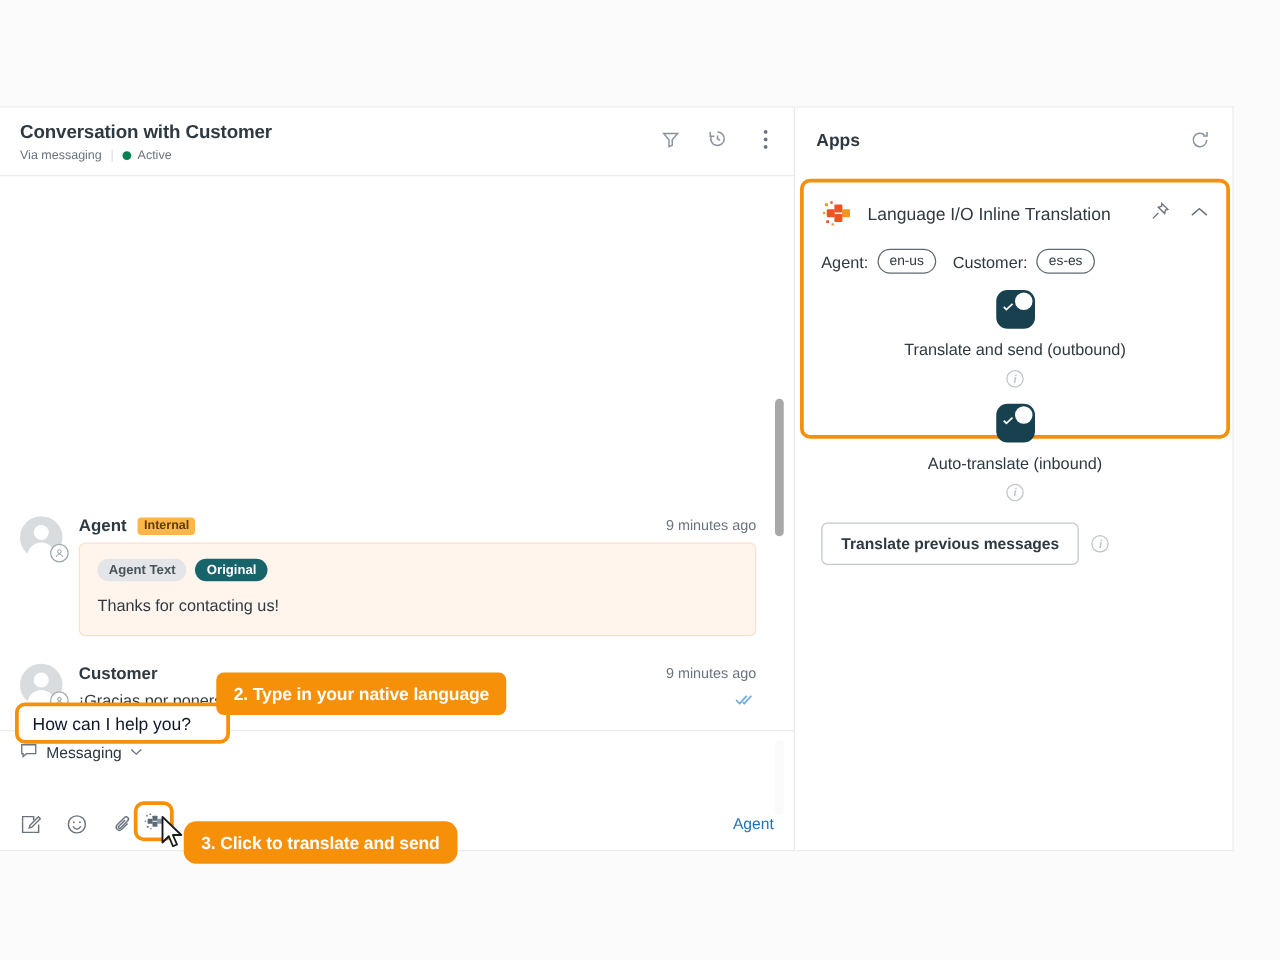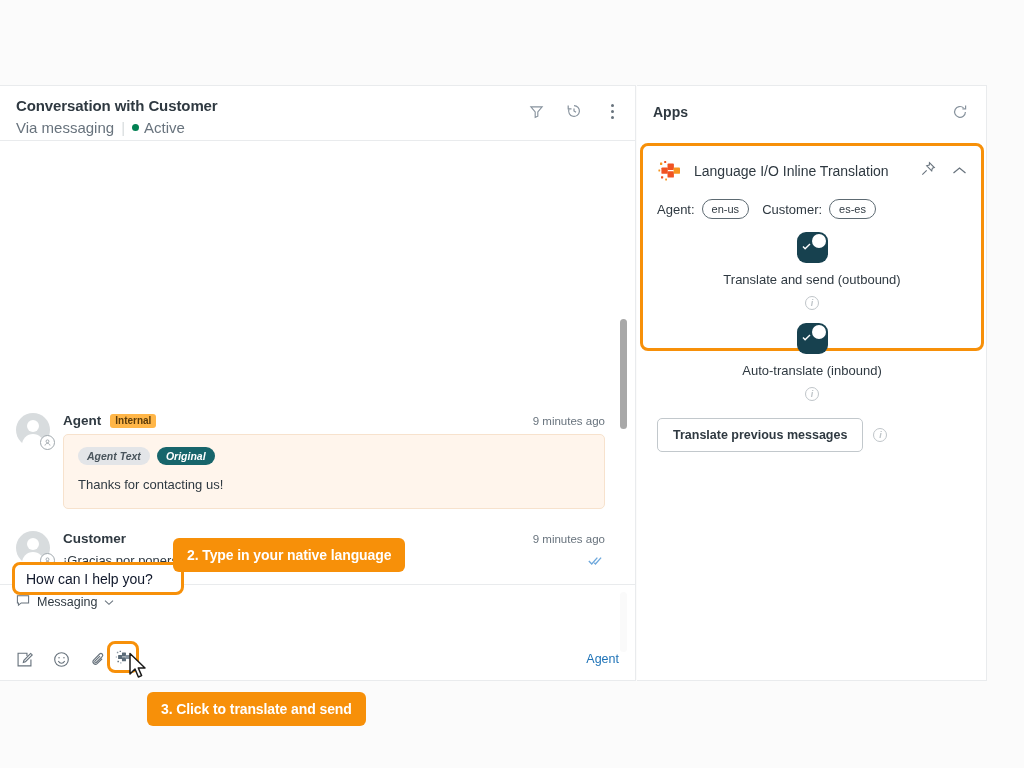--- a/index.html
+++ b/index.html
@@ -20,21 +20,21 @@
     border-bottom: 1px solid #e9ebed;
   }
   .conv-header {
     position: relative; height: 55px; padding: 11px 16px 0 16px;
     border-bottom: 1px solid #e9ebed;
   }
   .conv-title {
     font-size: 15px; font-weight: bold; color: #2f3941; letter-spacing: -0.1px;
   }
   .conv-sub {
-    margin-top: 5px; font-size: 15px; color: #68737d;
+    margin-top: 5px; font-size: 10px; color: #68737d;
     display: flex; align-items: flex-end; gap: 7px;
   }
   .conv-sub .divider { color: #d8dcde; }
   .dot-active { display: inline-flex; align-items: center; gap: 5px; color: #68737d; }
   .dot-active::before {
     content: ""; width: 7px; height: 7px; border-radius: 50%;
     background: #038153; display: inline-block;
   }
   .hdr-actions {
     position: absolute; right: 12px; top: 14px;
@@ -85,21 +85,21 @@
   }
   .msg-time {
     margin-left: auto; font-size: 11.5px; color: #68737d; white-space: nowrap;
   }
   .bubble-agent {
     background: #fff5ec; border: 1px solid #f7e2cd; border-radius: 5px;
     padding: 12px 14px 14px 14px;
   }
   .pills { display: flex; gap: 7px; margin-bottom: 11px; }
   .pill {
-    font-size: 10.5px; border-radius: 11px; padding: 3px 9px; font-weight: bold; font-style: italic;
+    font-size: 10.5px; border-radius: 11px; padding: 3px 9px; font-weight: bold;
   }
   .pill-gray { background: #e3e5e8; color: #49545c; }
   .pill-teal { background: #17656b; color: #ffffff; }
   .bubble-text { font-size: 13px; color: #2f3941; line-height: 1.35; }
   .plain-text { font-size: 13px; color: #2f3941; line-height: 1.35; }
   .cust-line { display: flex; align-items: flex-end; }
   .cust-line .plain-text { flex: 1 1 auto; }
   .read-check { flex: 0 0 auto; margin-left: 10px; }
 
   .conv-scrollbar {
@@ -191,21 +191,21 @@
   }
 
   
   .callout {
     position: absolute; background: #f79009; color: #ffffff;
     font-size: 14px; font-weight: bold; border-radius: 6px;
     padding: 9px 14px; white-space: nowrap; letter-spacing: -0.1px;
   }
   .callout-1 { left: 380px; top: 125px; }
   .callout-2 { left: 173px; top: 538px; }
-  .callout-3 { left: 147px; top: 692px; }
+  .callout-3 { left: 147px; top: 657px; border-radius: 10px; }
 
   .hl-input {
     position: absolute; left: 12px; top: 562px; width: 172px; height: 33px;
     border: 3px solid #f79009; border-radius: 8px; background: #ffffff;
     display: flex; align-items: center; padding-left: 11px;
     font-size: 14px; color: #0f172a;
   }
   .hl-translate-btn {
     position: absolute; left: 107px; top: 641px; width: 32px; height: 32px;
     border: 3px solid #f79009; border-radius: 8px; background: #ffffff;

